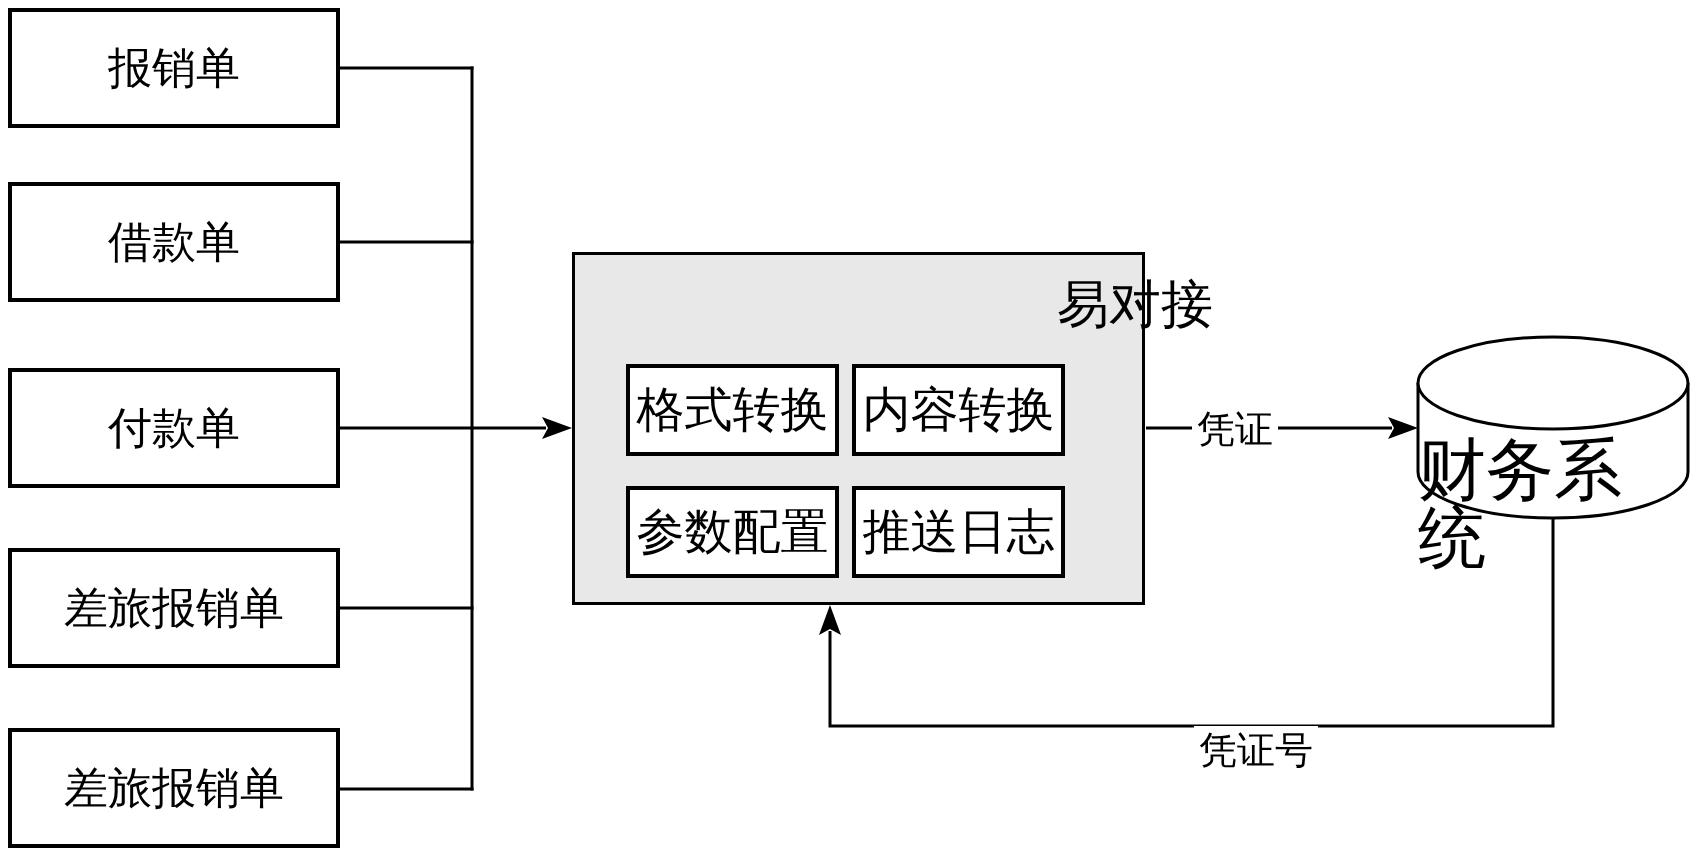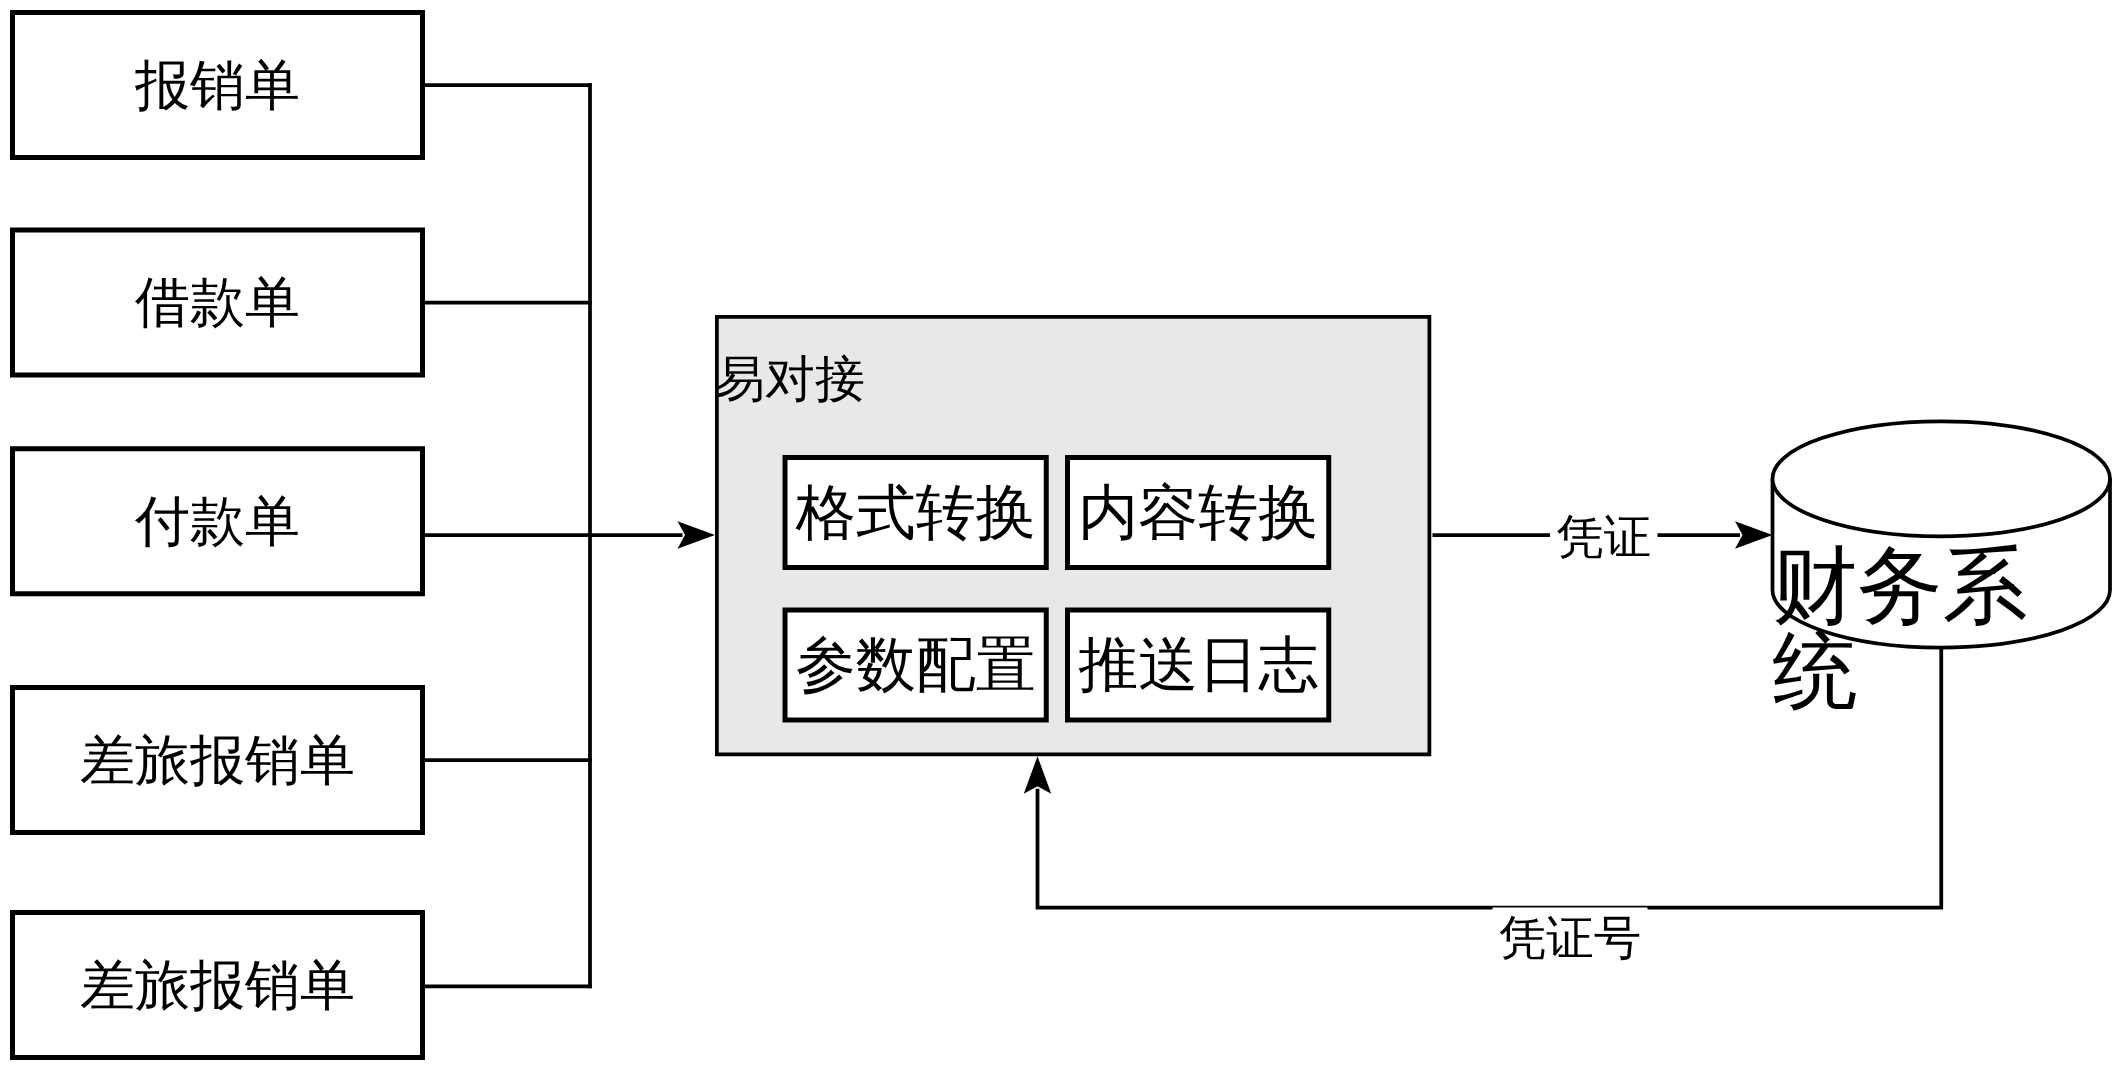--- a/index.html
+++ b/index.html
@@ -41,22 +41,22 @@
     left: 572px; top: 252px;
     width: 573px; height: 353px;
     background: #e8e8e8;
     border: 3px solid #000000;
     z-index: 2;
   }
   .hub-title {
     position: absolute;
     left: 572px; top: 272px;
     width: 641px; height: 64px;
-    text-align: left;
-    font-size: 40px;
+    text-align: right;
+    font-size: 52px;
     line-height: 64px;
     z-index: 3;
   }
   .module {
     font-size: 48px;
     z-index: 3;
     width: 213px;
     height: 92px;
     justify-content: center;
   }
@@ -71,21 +71,21 @@
   }
   .edge-label {
     position: absolute;
     background: #ffffff;
     text-align: center;
     font-size: 38px;
     line-height: 48px;
     height: 48px;
     z-index: 4;
   }
-  #edge-label-voucher { left: 1192px; top: 405px; width: 86px; margin-left: 48px; }
+  #edge-label-voucher { left: 1192px; top: 405px; width: 86px; }
   #edge-label-voucher-number { left: 1194px; top: 710px; width: 124px; margin-top: 16px; }
 </style>
 </head>
 <body>
 
 <div id="canvas">
 
   <svg id="lines" viewBox="0 0 1699 859" xmlns="http://www.w3.org/2000/svg">
     <g stroke="#000000" stroke-width="3" fill="none">
 
@@ -113,21 +113,21 @@
       <ellipse cx="1553" cy="383" rx="135" ry="46"></ellipse>
     </g>
   </svg>
 
   <div class="node source-node" style="top:8px">
     <span>报销单</span>
   </div>
   <div class="node source-node" style="top:182px">
     <span>借款单</span>
   </div>
-  <div class="node source-node" style="top:357px">
+  <div class="node source-node" style="top:368px">
     <span>付款单</span>
   </div>
   <div class="node source-node" style="top:548px">
     <span>差旅报销单</span>
   </div>
   <div class="node source-node" style="top:728px">
     <span>差旅报销单</span>
   </div>
 
   <div class="hub-box"></div>

